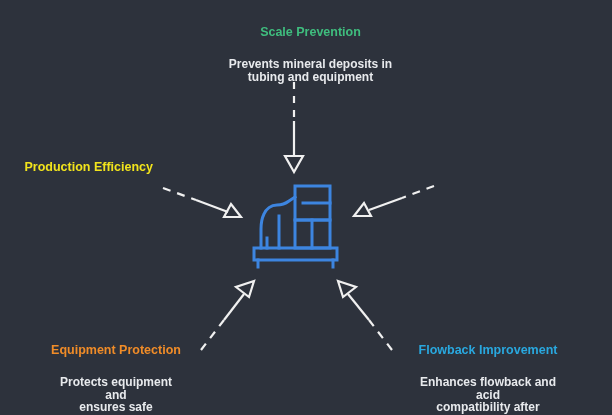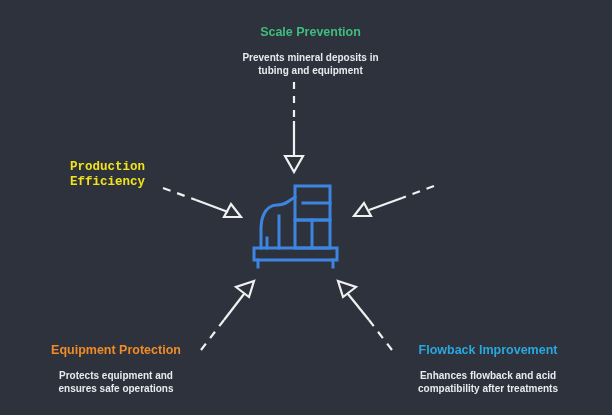--- a/index.html
+++ b/index.html
@@ -32,35 +32,35 @@
     position: absolute;
   }
   .node-title {
     font-size: 12.5px;
     font-weight: bold;
     line-height: 15px;
     white-space: pre-line;
     margin: 0 0 1px 0;
   }
   .node-desc {
-    font-size: 10px;
+    font-size: 12px;
     font-weight: bold;
     line-height: 12.5px;
     color: #e8eaed;
     white-space: pre-line;
-    margin: 12px;
+    margin: 18px;
   }
 
   .align-center { text-align: center; }
   .align-right  { text-align: right;  }
   .align-left   { text-align: left;   }
 
   
   #node-scale        { left: 193px; top: 25px;  width: 235px; }
-  #node-production   { left: 0;   top: 160px; width: 145px; font-family: Liberation Mono, monospace; }
+  #node-production   { left: 8px;   top: 160px; width: 145px; }
   #node-waterblock   { left: 447px; top: 160px; width: 160px; }
   #node-equipment    { left: 36px;  top: 343px; width: 160px; }
   #node-flowback     { left: 398px; top: 343px; width: 180px; }
 
   
   #center-icon {
     position: absolute;
     left: 251px;
     top: 183px;
     width: 92px;

